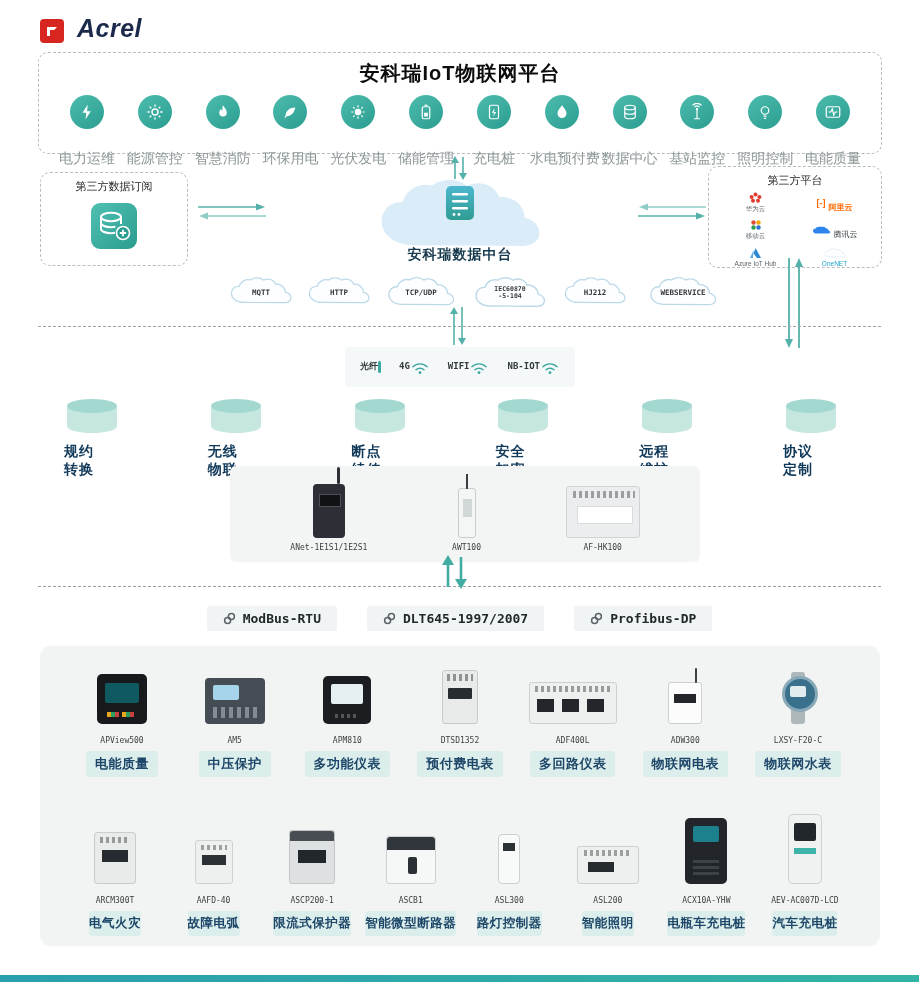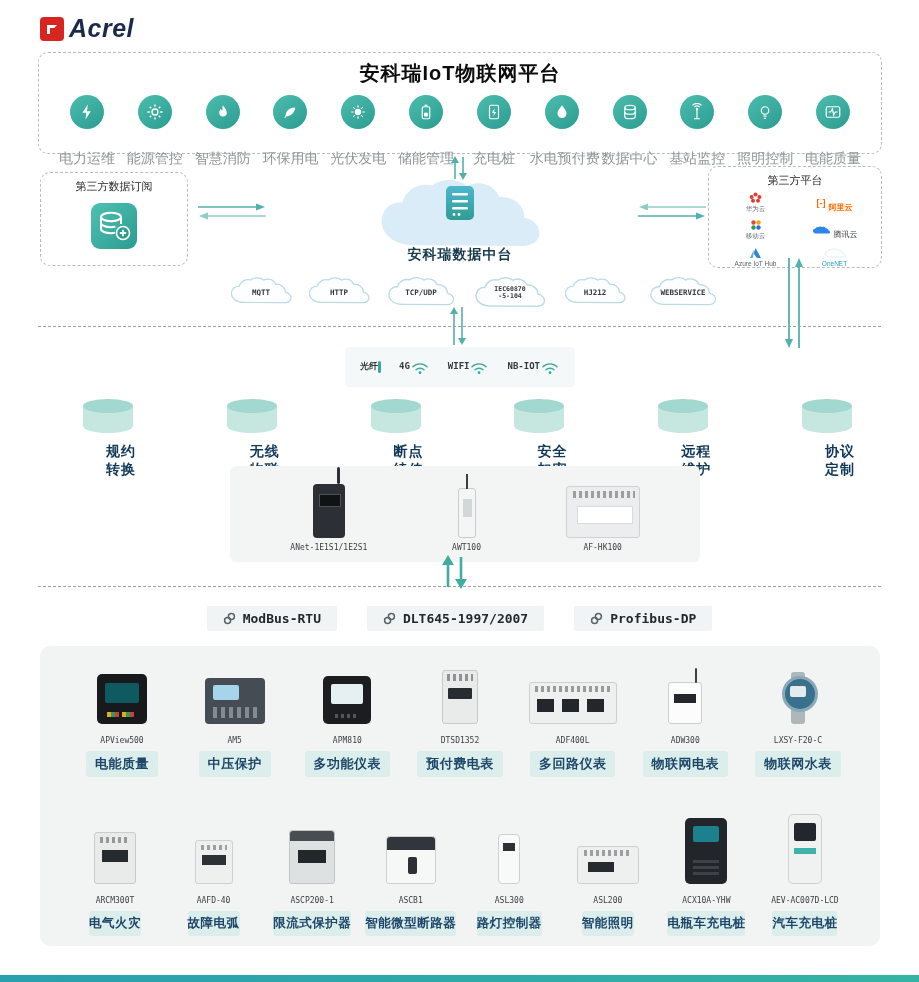--- a/index.html
+++ b/index.html
@@ -3,21 +3,21 @@
 <meta charset="utf-8">
 <style>
   *{box-sizing:border-box;margin:0;padding:0}
   html,body{width:919px;height:982px}
   body{position:relative;background:#fff;font-family:"Liberation Sans",sans-serif;overflow:hidden}
   .abs{position:absolute}
   .dashed-box{position:absolute;border:1px dashed #b7bcbc;border-radius:10px;background:#fff}
   .box-title{text-align:center;font-size:11px;color:#1c1c1c;padding-top:6px}
 
   
-  #logo{position:absolute;left:40px;top:14px;display:flex;align-items:center;gap:5px}
+  #logo{position:absolute;left:40px;top:14px;display:flex;align-items:flex-end;gap:13px}
   #logo .logo-text{font-size:25px;font-weight:bold;font-style:italic;color:#1b2a4a;letter-spacing:.5px}
 
   
   #title-box{left:38px;top:52px;width:844px;height:102px}
   .main-title{text-align:center;font-size:20px;font-weight:bold;color:#0c0c0c;letter-spacing:1px;margin-top:7px}
   .apps-row{position:absolute;left:16px;right:16px;top:42px;display:flex;justify-content:space-between}
   .app{width:64px;text-align:center}
   .app-circle{width:34px;height:34px;border-radius:50%;margin:0 auto;display:flex;align-items:center;justify-content:center;background:linear-gradient(145deg,#4cbcae,#2b9d90)}
   .app-label{font-size:14px;color:#8d9697;margin-top:21px;white-space:nowrap}
 
@@ -47,21 +47,21 @@
   .divider{position:absolute;left:38px;right:38px;border-top:1.5px dashed #9ba2a2}
 
   
   #connect{position:absolute;left:345px;top:347px;width:230px;height:40px;background:#f5f8f8;border-radius:4px;display:flex;justify-content:space-around;align-items:center;padding:0 6px}
   .conn{display:flex;flex-direction:row;align-items:center}
   .conn-label{font-size:9px;color:#33383a;margin-bottom:2px;font-family:"DejaVu Sans Mono",monospace;font-weight:bold}
   .fiber-bar{width:3px;height:12px;background:#3aa89f;border-radius:2px}
 
   
   #features{position:absolute;left:64px;right:64px;top:398px;display:flex;justify-content:space-between}
-  .feature{width:72px;text-align:right}
+  .feature{width:72px;text-align:left}
   .feature-label{font-size:14px;font-weight:bold;color:#11395a;white-space:pre-line;line-height:1.3;letter-spacing:1px;margin-top:2px}
 
   
   #gwbox{position:absolute;left:230px;top:466px;width:470px;height:96px;background:#f3f5f5;border-radius:6px;display:flex;justify-content:space-around;align-items:flex-end;padding:0 18px 10px}
   .gw{display:flex;flex-direction:column;align-items:center}
   .gw .model{margin-top:5px}
   .model{font-family:"DejaVu Sans Mono",monospace;font-size:8px;color:#3a3f3f;white-space:nowrap}
 
   
   #chips{position:absolute;left:0;right:0;top:606px;display:flex;justify-content:center;gap:30px}

